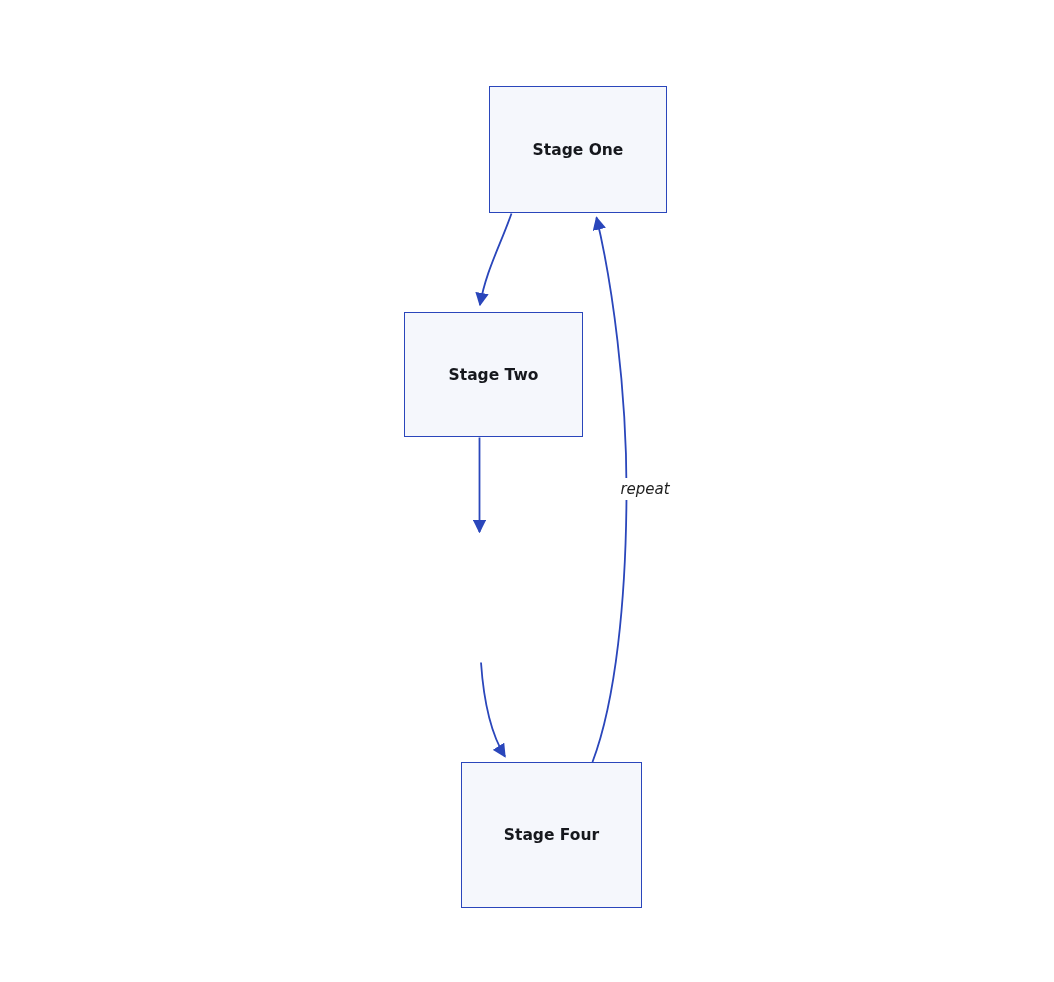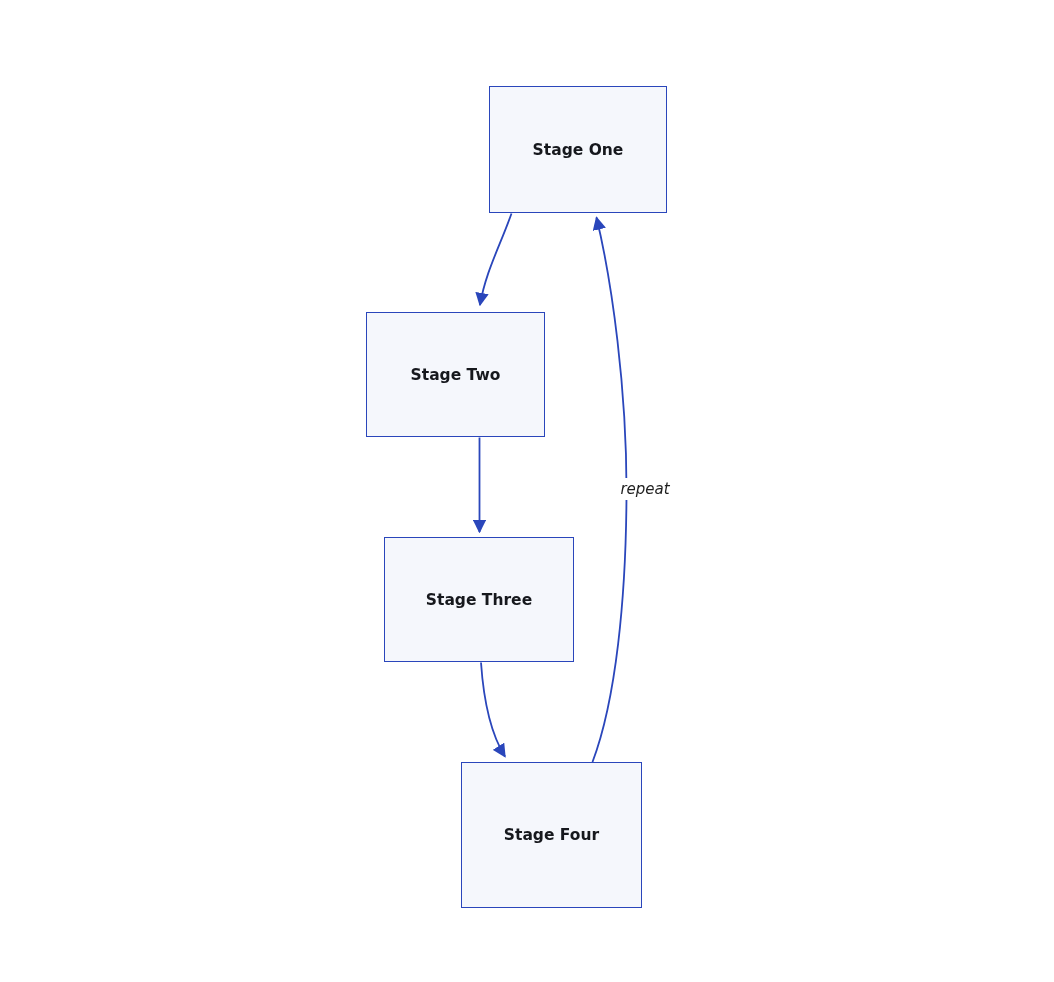--- a/index.html
+++ b/index.html
@@ -45,21 +45,21 @@
     justify-content: center;
   }
   .node-label {
     font-size: 15.5px;
     font-weight: 700;
     color: var(--node-label-color);
     text-align: center;
     white-space: nowrap;
   }
   .node-stage-one   { left: 462px; top: 86px;  width: 178px; height: 127px; margin-left: 27px; }
-  .node-stage-two   { left: 366px; top: 312px; width: 179px; height: 125px; }
+  .node-stage-two   { left: 404px; top: 312px; width: 179px; height: 125px; }
   .node-stage-three { left: 384px; top: 537px; width: 190px; height: 125px; }
   .node-stage-four  { left: 461px; top: 762px; width: 181px; height: 146px; }
   .edge-label {
     position: absolute;
     left: 645px;
     top: 489px;
     transform: translate(-50%, -50%);
     background: var(--background);
     padding: 2px 5px;
     font-size: 15px;
@@ -90,23 +90,20 @@
   </svg>
 
   <div class="node node-stage-one">
     <span class="node-label">Stage One</span>
   </div>
 
   <div class="node node-stage-two">
     <span class="node-label">Stage Two</span>
   </div>
 
-  <div class="node node-stage-three">
-    <span class="node-label">Stage Three</span>
-  </div>
 
   <div class="node node-stage-four">
     <span class="node-label">Stage Four</span>
   </div>
 
   <div class="edge-label">repeat</div>
 
 </div>
 
 </body></html>

